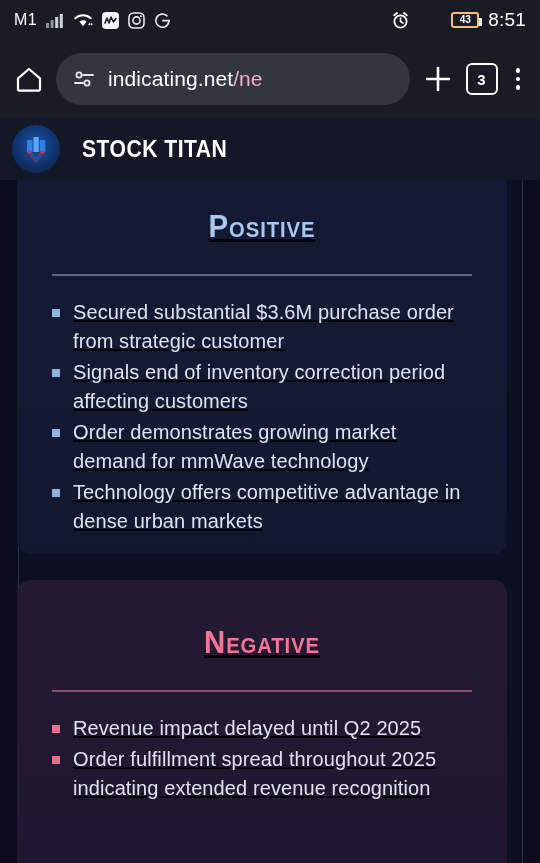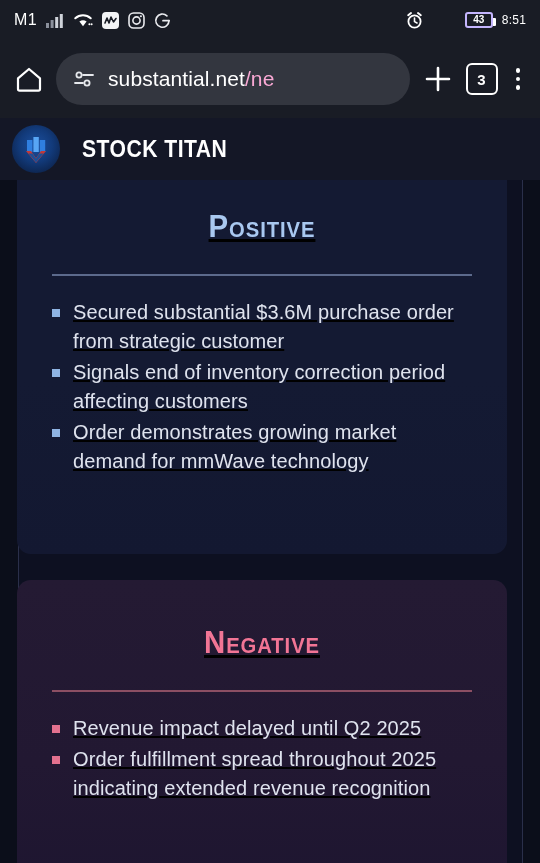--- a/index.html
+++ b/index.html
@@ -12,25 +12,25 @@
   .phone { position:relative; width:540px; height:863px; background:#0b0e1a; }
 
   
   .statusbar{
     position:relative; height:40px; background:#191c25;
     display:flex; align-items:center; padding:0 14px;
   }
   .sb-left{ display:flex; align-items:center; gap:9px; }
   .sb-right{ margin-left:auto; display:flex; align-items:center; gap:9px; }
   .carrier{ color:#ffffff; font-size:16px; letter-spacing:.3px; }
-  .clock{ color:#ffffff; font-size:12px; letter-spacing:.2px; }
+  .clock{ color:#ffffff; font-size:19px; letter-spacing:.2px; }
   .ic{ display:inline-block; line-height:0; }
 
   .battery{
-    position:relative; width:28px; height:16px; border:2px solid #c4b5fd;
+    position:relative; width:28px; height:16px; border:2px solid #fdba74;
     border-radius:3px; display:flex; align-items:center; justify-content:center;margin-left:32px;
   }
   .battery:after{
     content:""; position:absolute; right:-5px; top:4px; width:3px; height:8px;
     background:#fff; border-radius:0 1px 1px 0;
   }
   .battery span{ font-size:10px; color:#fff; font-weight:bold; line-height:1; }
 
   
   .toolbar{
@@ -193,21 +193,21 @@
 
     <div class="urlbar">
       <span class="ic">
         <svg width="24" height="20" viewBox="0 0 24 20">
           <circle cx="7" cy="6" r="2.6" stroke="#e6e8ec" stroke-width="1.8" fill="none"></circle>
           <path d="M11 6 H21" stroke="#e6e8ec" stroke-width="1.8" stroke-linecap="round"></path>
           <circle cx="15" cy="14" r="2.6" stroke="#e6e8ec" stroke-width="1.8" fill="none"></circle>
           <path d="M3 14 H11" stroke="#e6e8ec" stroke-width="1.8" stroke-linecap="round"></path>
         </svg>
       </span>
-      <span class="urltext"><span>substantial.net</span><span class="dim">/ne</span></span>
+      <span class="urltext"><span>indicating.net</span><span class="dim">/ne</span></span>
     </div>
 
     <span class="ic">
       <svg width="32" height="32" viewBox="0 0 32 32">
         <path d="M16 5 V27 M5 16 H27" stroke="#fff" stroke-width="2.6" stroke-linecap="round"></path>
       </svg>
     </span>
 
     <span class="tabcount">3</span>
 
@@ -237,20 +237,21 @@
     <div class="rail left"></div>
     <div class="rail right"></div>
 
     <div class="card positive">
       <div class="sect-title">Positive</div>
       <div class="divider"></div>
       <ul class="points">
         <li>Secured substantial $3.6M purchase order from strategic customer</li>
         <li>Signals end of inventory correction period affecting customers</li>
         <li>Order demonstrates growing market demand for mmWave technology</li>
+        <li>Technology offers competitive advantage in dense urban markets</li>
       </ul>
     </div>
 
     <div class="card negative">
       <div class="sect-title">Negative</div>
       <div class="divider"></div>
       <ul class="points">
         <li>Revenue impact delayed until Q2 2025</li>
         <li>Order fulfillment spread throughout 2025 indicating extended revenue recognition</li>
       </ul>

